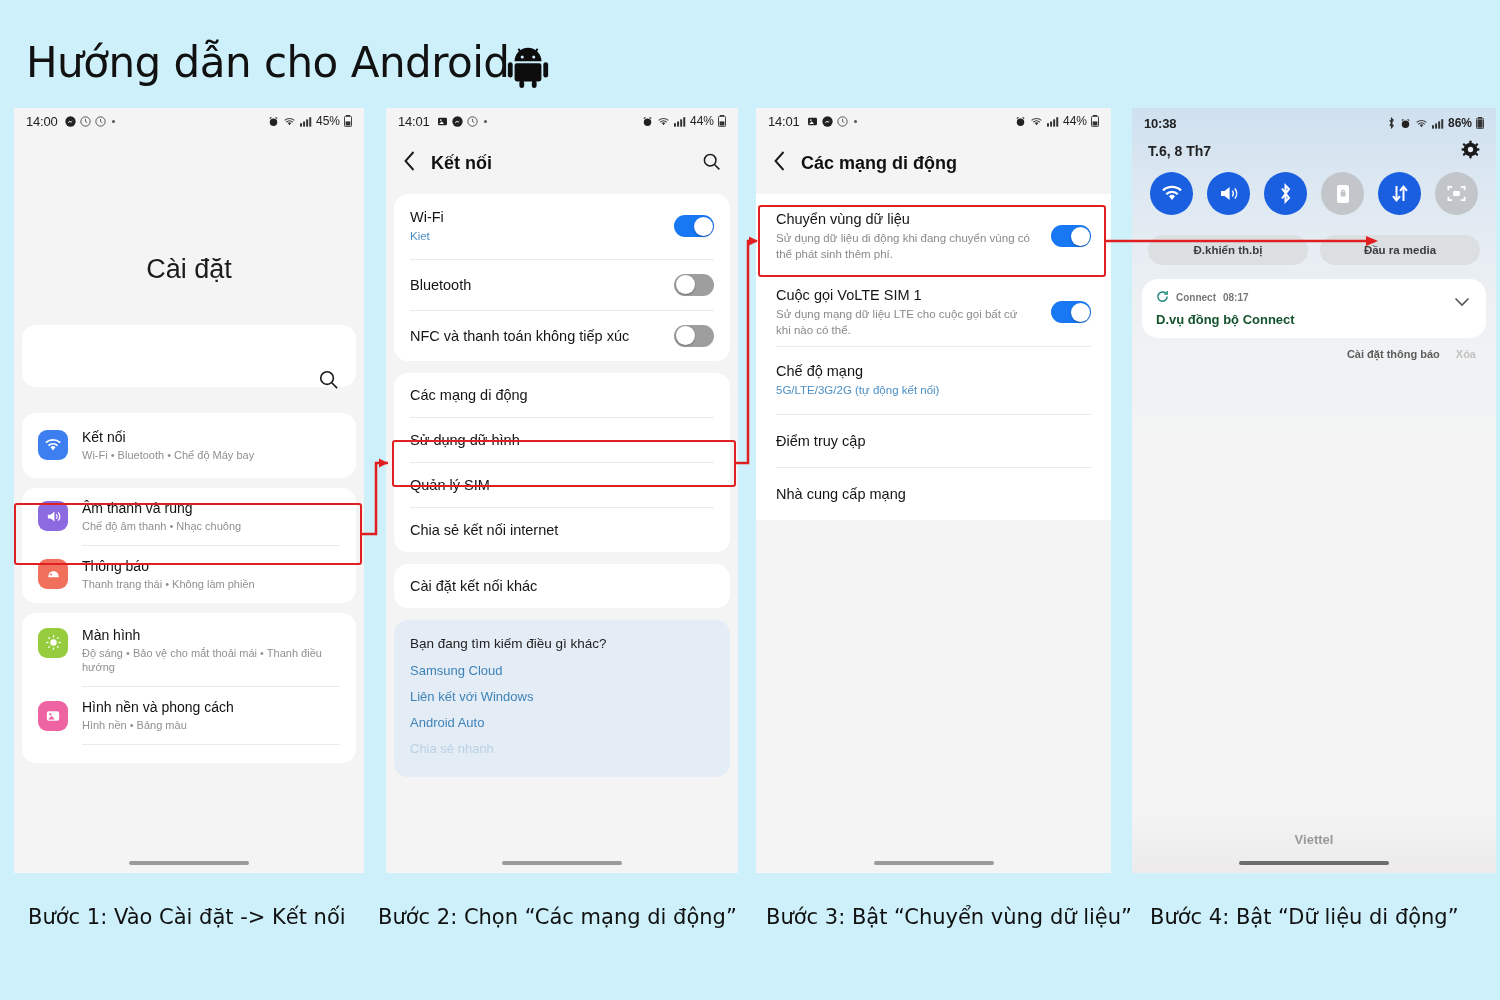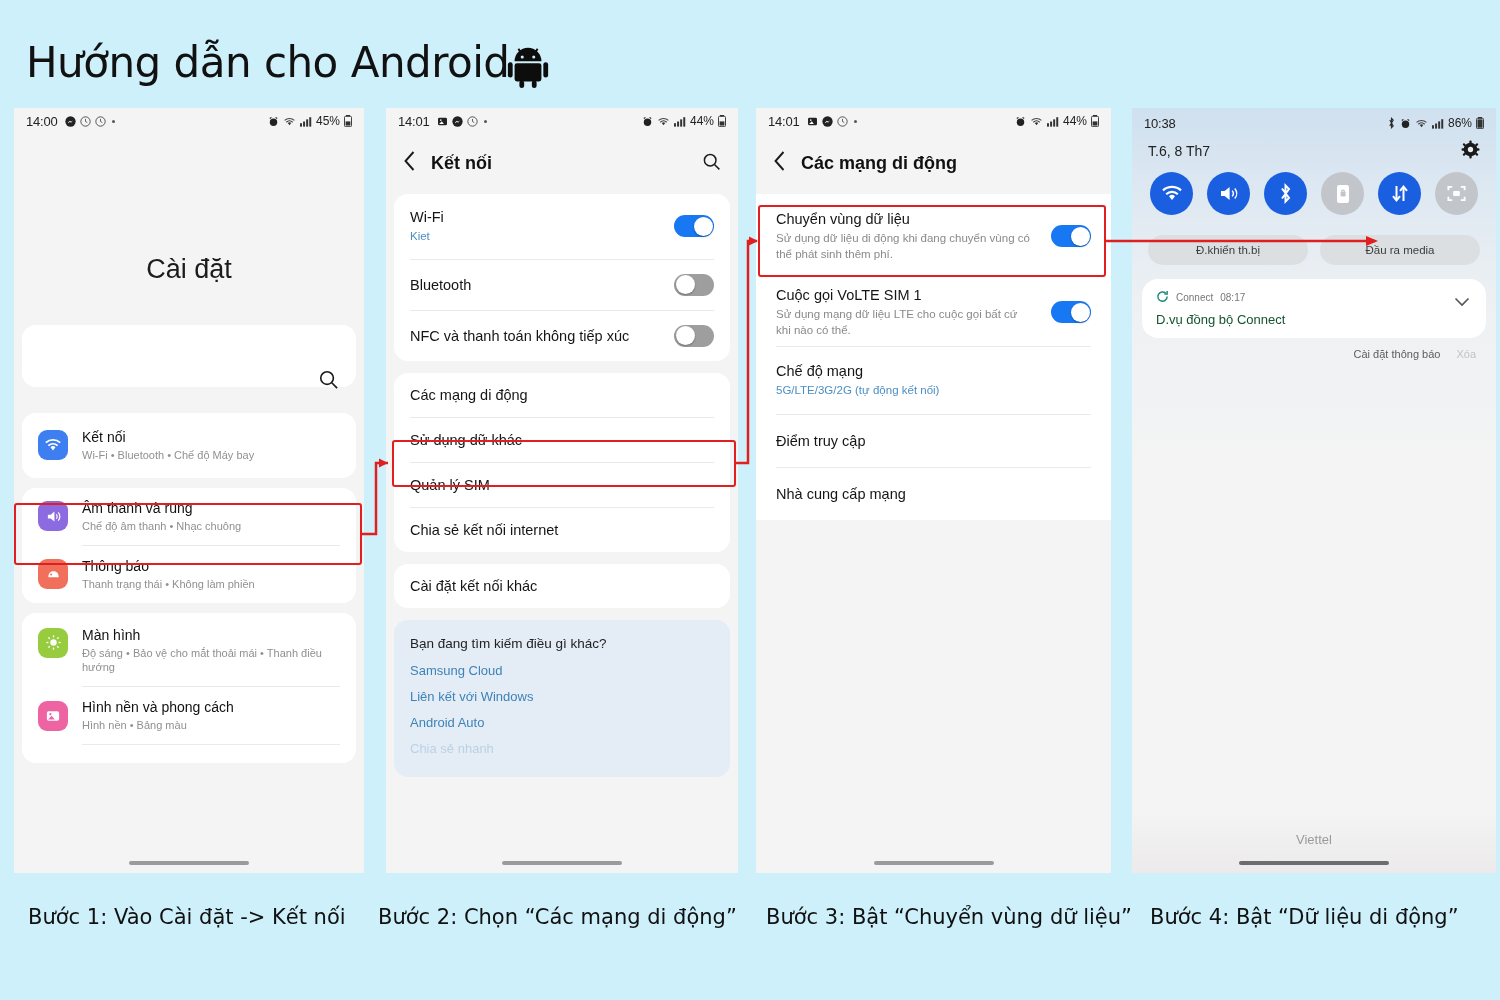--- a/index.html
+++ b/index.html
@@ -23,21 +23,21 @@
   
   .phone {
     position: absolute;
     background: #f4f4f4;
     overflow: hidden;
   }
   .ph1 { left: 14px;   top: 108px; width: 350px; height: 765px; }
   .ph2 { left: 386px;  top: 108px; width: 352px; height: 765px; }
   .ph3 { left: 756px;  top: 108px; width: 355px; height: 765px; }
   .ph4 { left: 1132px; top: 108px; width: 364px; height: 765px;
-         background: linear-gradient(180deg,#cfe0ef 0%,#dfe9f2 12%,#eef1f3 26%,#f4f4f4 48%,#f4f4f4 92%,#eceaea 100%); }
+         background: linear-gradient(180deg,#cfe0ef 0%,#dfe9f2 12%,#eef1f3 26%,#f4f4f4 48%,#f4f4f4 92%,#eceaea 100%); font-weight: bold; }
 
   
   .statusbar {
     height: 26px; display: flex; align-items: center;
     padding: 0 12px; font-size: 12.5px; color: #222;
     justify-content: space-between;
   }
   .sb-left, .sb-right { display: flex; align-items: center; gap: 4px; }
   .sb-time { font-size: 13px; letter-spacing: -0.2px; margin-right: 3px; }
   .sb-right { font-size: 12px; }
@@ -367,21 +367,21 @@
       </div>
     </div>
 
 
     <div class="card" style="margin-top:12px;">
       <div class="row">
         <span class="row-title">Các mạng di động</span>
       </div>
       <div class="divider"></div>
       <div class="row">
-        <span class="row-title">Sử dụng dữ khác</span>
+        <span class="row-title">Sử dụng dữ hình</span>
       </div>
       <div class="divider"></div>
       <div class="row">
         <span class="row-title">Quản lý SIM</span>
       </div>
       <div class="divider"></div>
       <div class="row">
         <span class="row-title">Chia sẻ kết nối internet</span>
       </div>
     </div>

